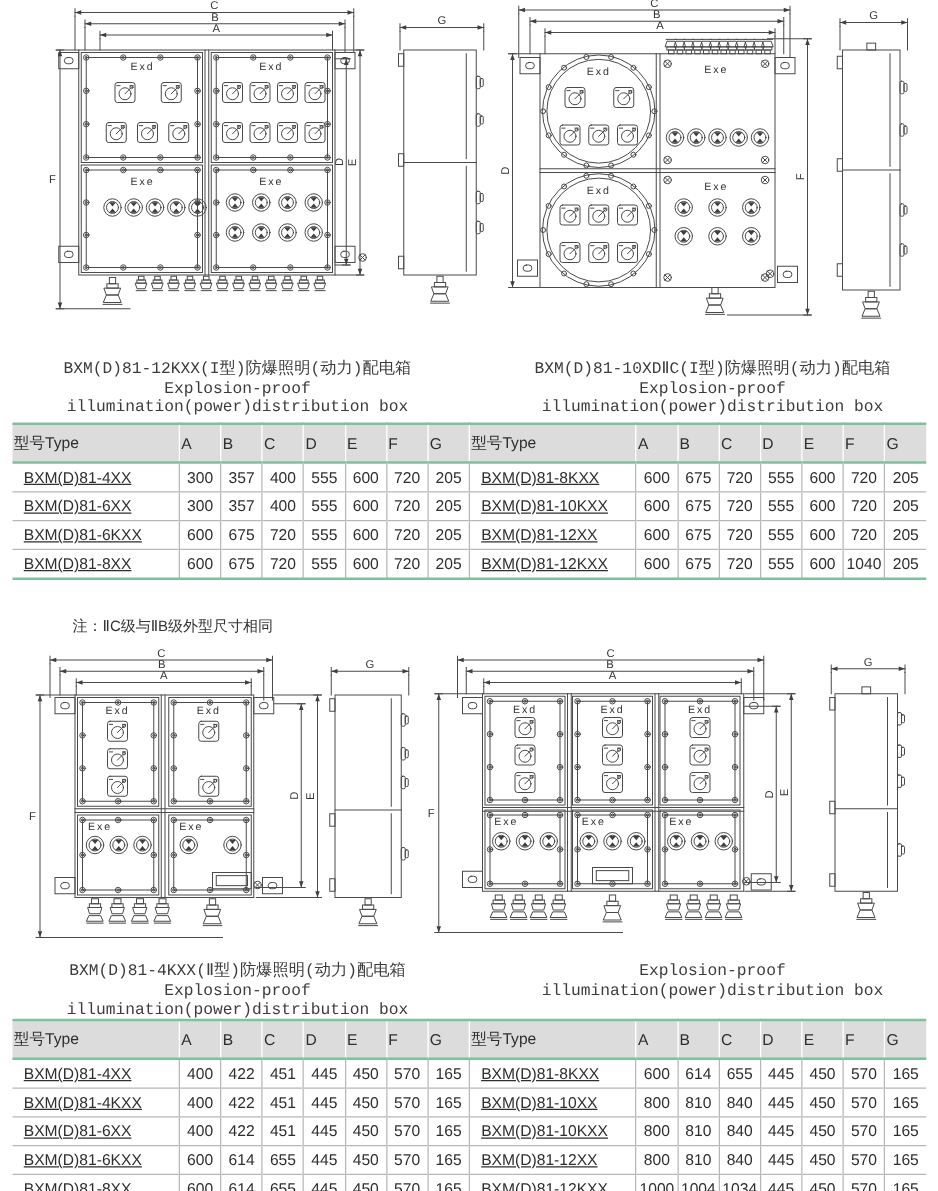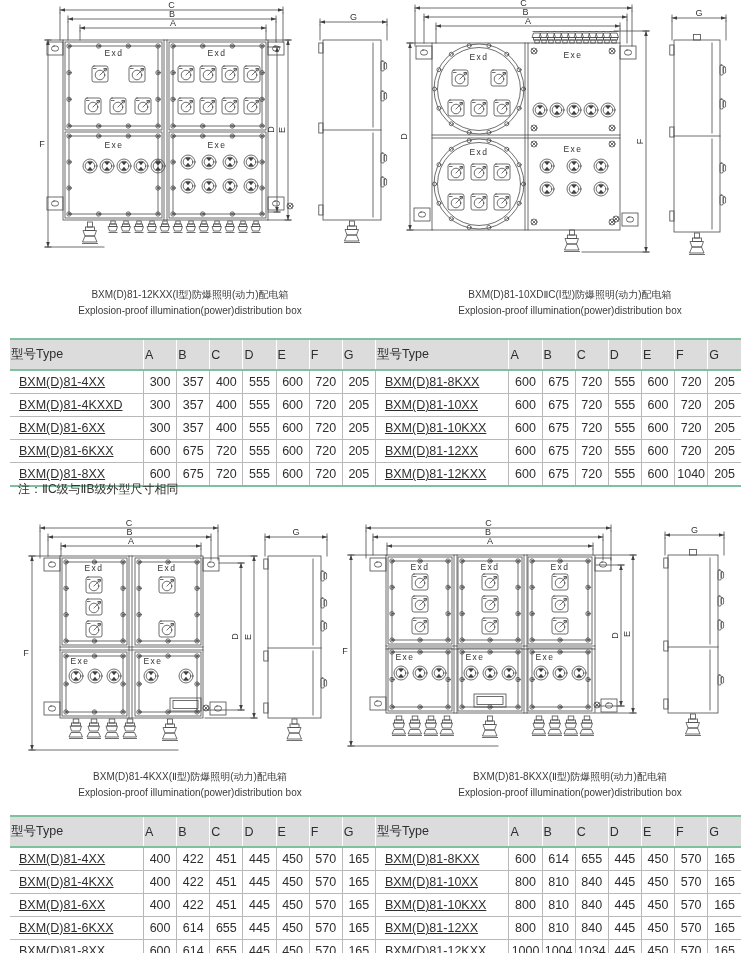--- a/index.html
+++ b/index.html
@@ -6,21 +6,21 @@
   body{
     width:750px;height:953px;position:relative;background:#ffffff;
     font-family:"Liberation Sans", sans-serif; color:#2e2e2e; overflow:hidden;
   }
   .fig{position:absolute;}
   .fig svg{overflow:visible;display:block;}
   svg line, svg rect, svg circle, svg path{stroke:#4a4a4a;stroke-width:0.8;fill:none;stroke-linecap:square;}
   svg path.f{fill:#3f3f3f;stroke:none;}
   svg text{font-family:"Liberation Sans",sans-serif;font-size:9px;fill:#333;stroke:none;}
   svg text.lbl{font-size:8.5px;letter-spacing:1.5px;}
-  .cap{position:absolute;width:340px;text-align:center;font-size:10px;line-height:15.5px;color:#3c3c3c;}
+  .cap{position:absolute;width:340px;text-align:center;font-size:13px;line-height:15.5px;color:#3c3c3c;font-family:Liberation Mono, monospace;}
   .note{position:absolute;left:18px;font-size:12px;color:#333;}
   .tblwrap{position:absolute;left:10px;width:731px;}
   .tblwrap table{width:100%;border-collapse:collapse;table-layout:fixed;font-size:12.5px;color:#2e2e2e;
     border-top:2px solid #7fc19e;border-bottom:2px solid #7fc19e;}
   .tblwrap col.c-model{width:133px;} .tblwrap col.c-dim{width:33px;}
   .tblwrap thead th{background:#dcdcdc;font-weight:normal;height:27px;border-right:1px solid #ffffff;
     border-bottom:2px solid #7fc19e;text-align:left;}
   .tblwrap thead th:last-child{border-right:none;}
   .tblwrap tbody td{height:20px;text-align:center;border-right:1px solid #b8b8b8;border-top:1px solid #b8b8b8;
     white-space:nowrap;overflow:hidden;}
@@ -754,38 +754,20 @@
           <td class="model">BXM(D)81-8KXX</td>
           <td>600</td>
           <td>675</td>
           <td>720</td>
           <td>555</td>
           <td>600</td>
           <td>720</td>
           <td>205</td>
         </tr>
         <tr>
-          <td class="model">BXM(D)81-4KXXD</td>
-          <td>300</td>
-          <td>357</td>
-          <td>400</td>
-          <td>555</td>
-          <td>600</td>
-          <td>720</td>
-          <td>205</td>
-          <td class="model">BXM(D)81-10XX</td>
-          <td>600</td>
-          <td>675</td>
-          <td>720</td>
-          <td>555</td>
-          <td>600</td>
-          <td>720</td>
-          <td>205</td>
-        </tr>
-        <tr>
           <td class="model">BXM(D)81-6XX</td>
           <td>300</td>
           <td>357</td>
           <td>400</td>
           <td>555</td>
           <td>600</td>
           <td>720</td>
           <td>205</td>
           <td class="model">BXM(D)81-10KXX</td>
           <td>600</td>
@@ -829,21 +811,21 @@
           <td>720</td>
           <td>555</td>
           <td>600</td>
           <td>1040</td>
           <td>205</td>
         </tr>
       </tbody>
     </table>
   </div>
 
-<div class="note" style="top:481px;">注：ⅡC级与ⅡB级外型尺寸相同</div>
+<div class="note" style="top:493px;margin-left:40px;">注：ⅡC级与ⅡB级外型尺寸相同</div>
 
 <div id="fig3" class="fig" style="left:18px;top:518px;">
     <svg width="322" height="248" viewBox="0 0 322 248" xmlns="http://www.w3.org/2000/svg">
       <line x1="22" y1="10" x2="200" y2="10"></line>
       <path class="f" d="M22 10 l5 -1.8 l0 3.6 Z M200 10 l-5 -1.8 l0 3.6 Z"></path>
       <line x1="22" y1="7" x2="22" y2="13"></line>
       <line x1="200" y1="7" x2="200" y2="13"></line>
       <text x="111" y="7.5" text-anchor="middle">C</text>
       <line x1="30" y1="19" x2="193" y2="19"></line>
       <path class="f" d="M30 19 l5 -1.8 l0 3.6 Z M193 19 l-5 -1.8 l0 3.6 Z"></path>
@@ -1428,21 +1410,20 @@
       <line x1="322" y1="20" x2="322" y2="37"></line>
       <line x1="381" y1="20" x2="381" y2="37"></line>
     </svg>
   </div>
 
 <div class="cap" style="left:20px;top:769px;text-align:center;">
   <div>BXM(D)81-4KXX(Ⅱ型)防爆照明(动力)配电箱</div>
   <div>Explosion-proof illumination(power)distribution box</div>
 </div>
 <div class="cap" style="left:400px;top:769px;">
-  <div>BXM(D)81-8KXX(Ⅱ型)防爆照明(动力)配电箱</div>
   <div>Explosion-proof illumination(power)distribution box</div>
 </div>
 
 <div class="tblwrap" style="top:815px;">
     <table>
       <colgroup>
         <col class="c-model">
         <col class="c-dim">
         <col class="c-dim">
         <col class="c-dim">

